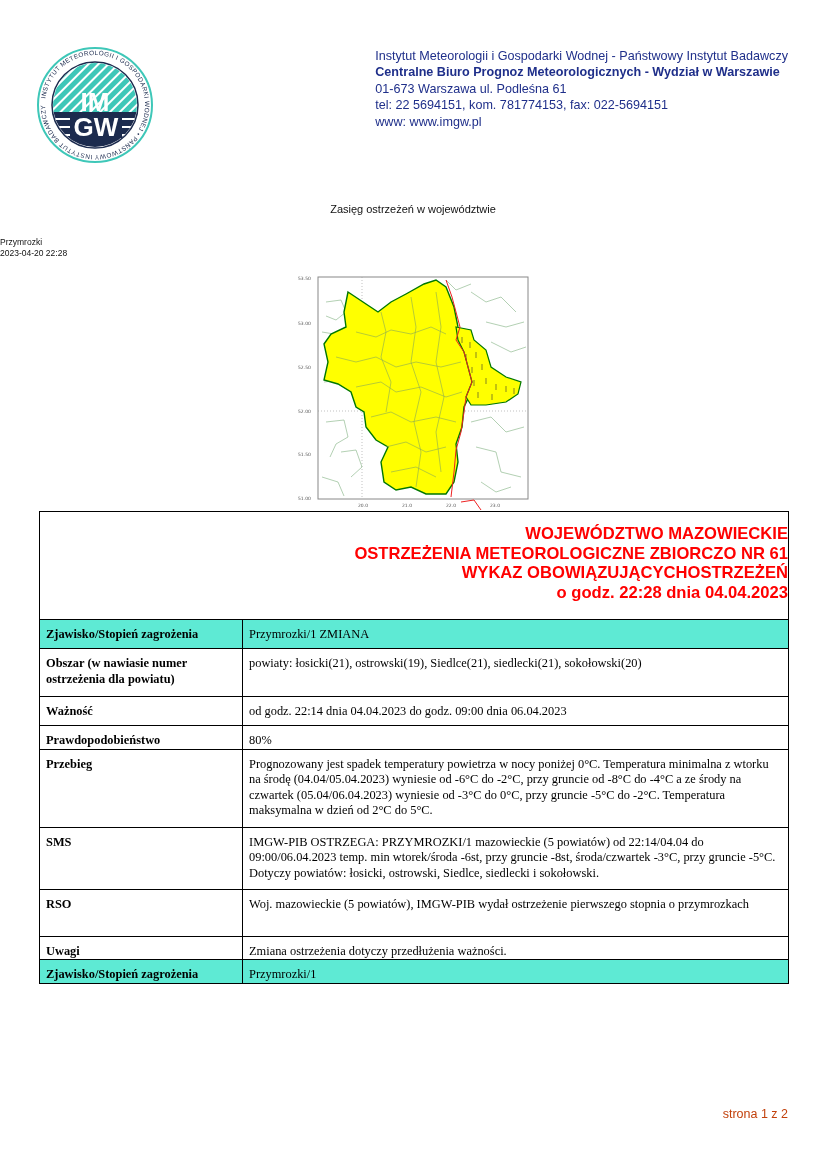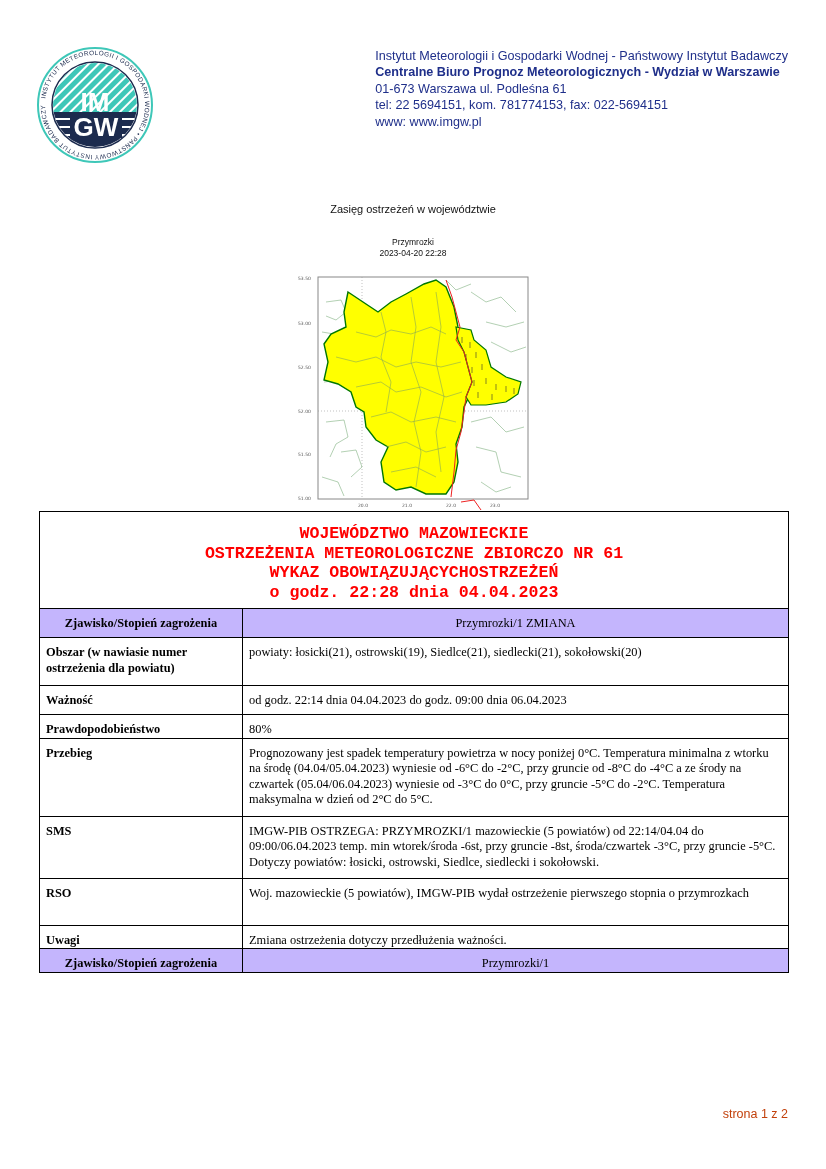--- a/index.html
+++ b/index.html
@@ -4,29 +4,29 @@
 <style>
   html, body { margin: 0; padding: 0; background: #ffffff; }
   body { width: 826px; height: 1169px; position: relative; overflow: hidden; font-family: "Liberation Sans", sans-serif; color: #000; }
 
   .logo { position: absolute; left: 36px; top: 46px; width: 118px; height: 118px; }
 
   .header { position: absolute; right: 38px; top: 48px; text-align: left; font-family: "Liberation Sans", sans-serif; font-size: 12.6px; line-height: 16.4px; color: #1f2f8a; }
   .header .bold { font-weight: bold; }
 
   .map-title { position: absolute; left: 0; width: 826px; top: 203px; text-align: center; font-size: 11px; color: #111; }
-  .map-sub { position: absolute; left: 0; width: 826px; top: 237px; text-align: center; font-size: 8.5px; line-height: 10.5px; color: #111; }
+  .map-sub { position: absolute; left: 0; width: 826px; top: 237px; font-size: 8.5px; line-height: 10.5px; color: #111; }
   .map { position: absolute; left: 296px; top: 272px; width: 240px; height: 240px; }
 
   .panel { position: absolute; left: 39px; top: 511px; width: 748px; border: 1px solid #000; border-bottom: none; }
-  .panel-head { text-align: center; font-family: Liberation Mono, monospace; font-weight: bold; color: #ff0000; font-size: 16.6px; line-height: 19.6px; padding: 12px 0 6px 0; border-bottom: 1px solid #000; }
+  .panel-head { text-align: right; font-family: Liberation Sans, sans-serif; font-weight: bold; color: #ff0000; font-size: 16.6px; line-height: 19.6px; padding: 12px 0 17px 0; border-bottom: 1px solid #000; }
   table { border-collapse: collapse; width: 100%; font-family: "Liberation Serif", serif; font-size: 12.4px; }
   td { border-bottom: 1px solid #000; vertical-align: top; padding: 0 6px; line-height: 15.4px; }
   td.label { width: 190px; font-weight: bold; border-right: 1px solid #000; }
-  tr.hl td { background: #c4b5fd; text-align: center; }
+  tr.hl td { background: #5eead4; }
   .pad-top { padding-top: 7px; }
   .footer { position: absolute; right: 38px; top: 1107px; font-size: 12.5px; color: #c2410c; }
 </style>
 </head>
 <body>
 
 <div class="logo">
   <svg width="118" height="118" viewBox="0 0 118 118">
     <defs>
       <clipPath id="inner">

